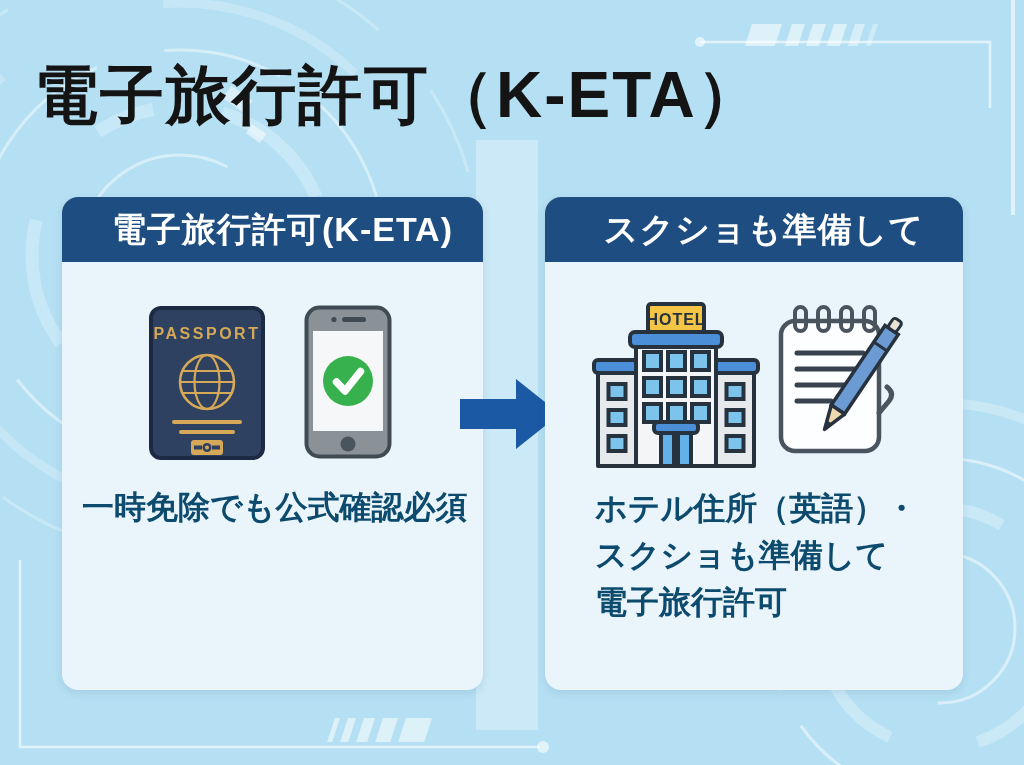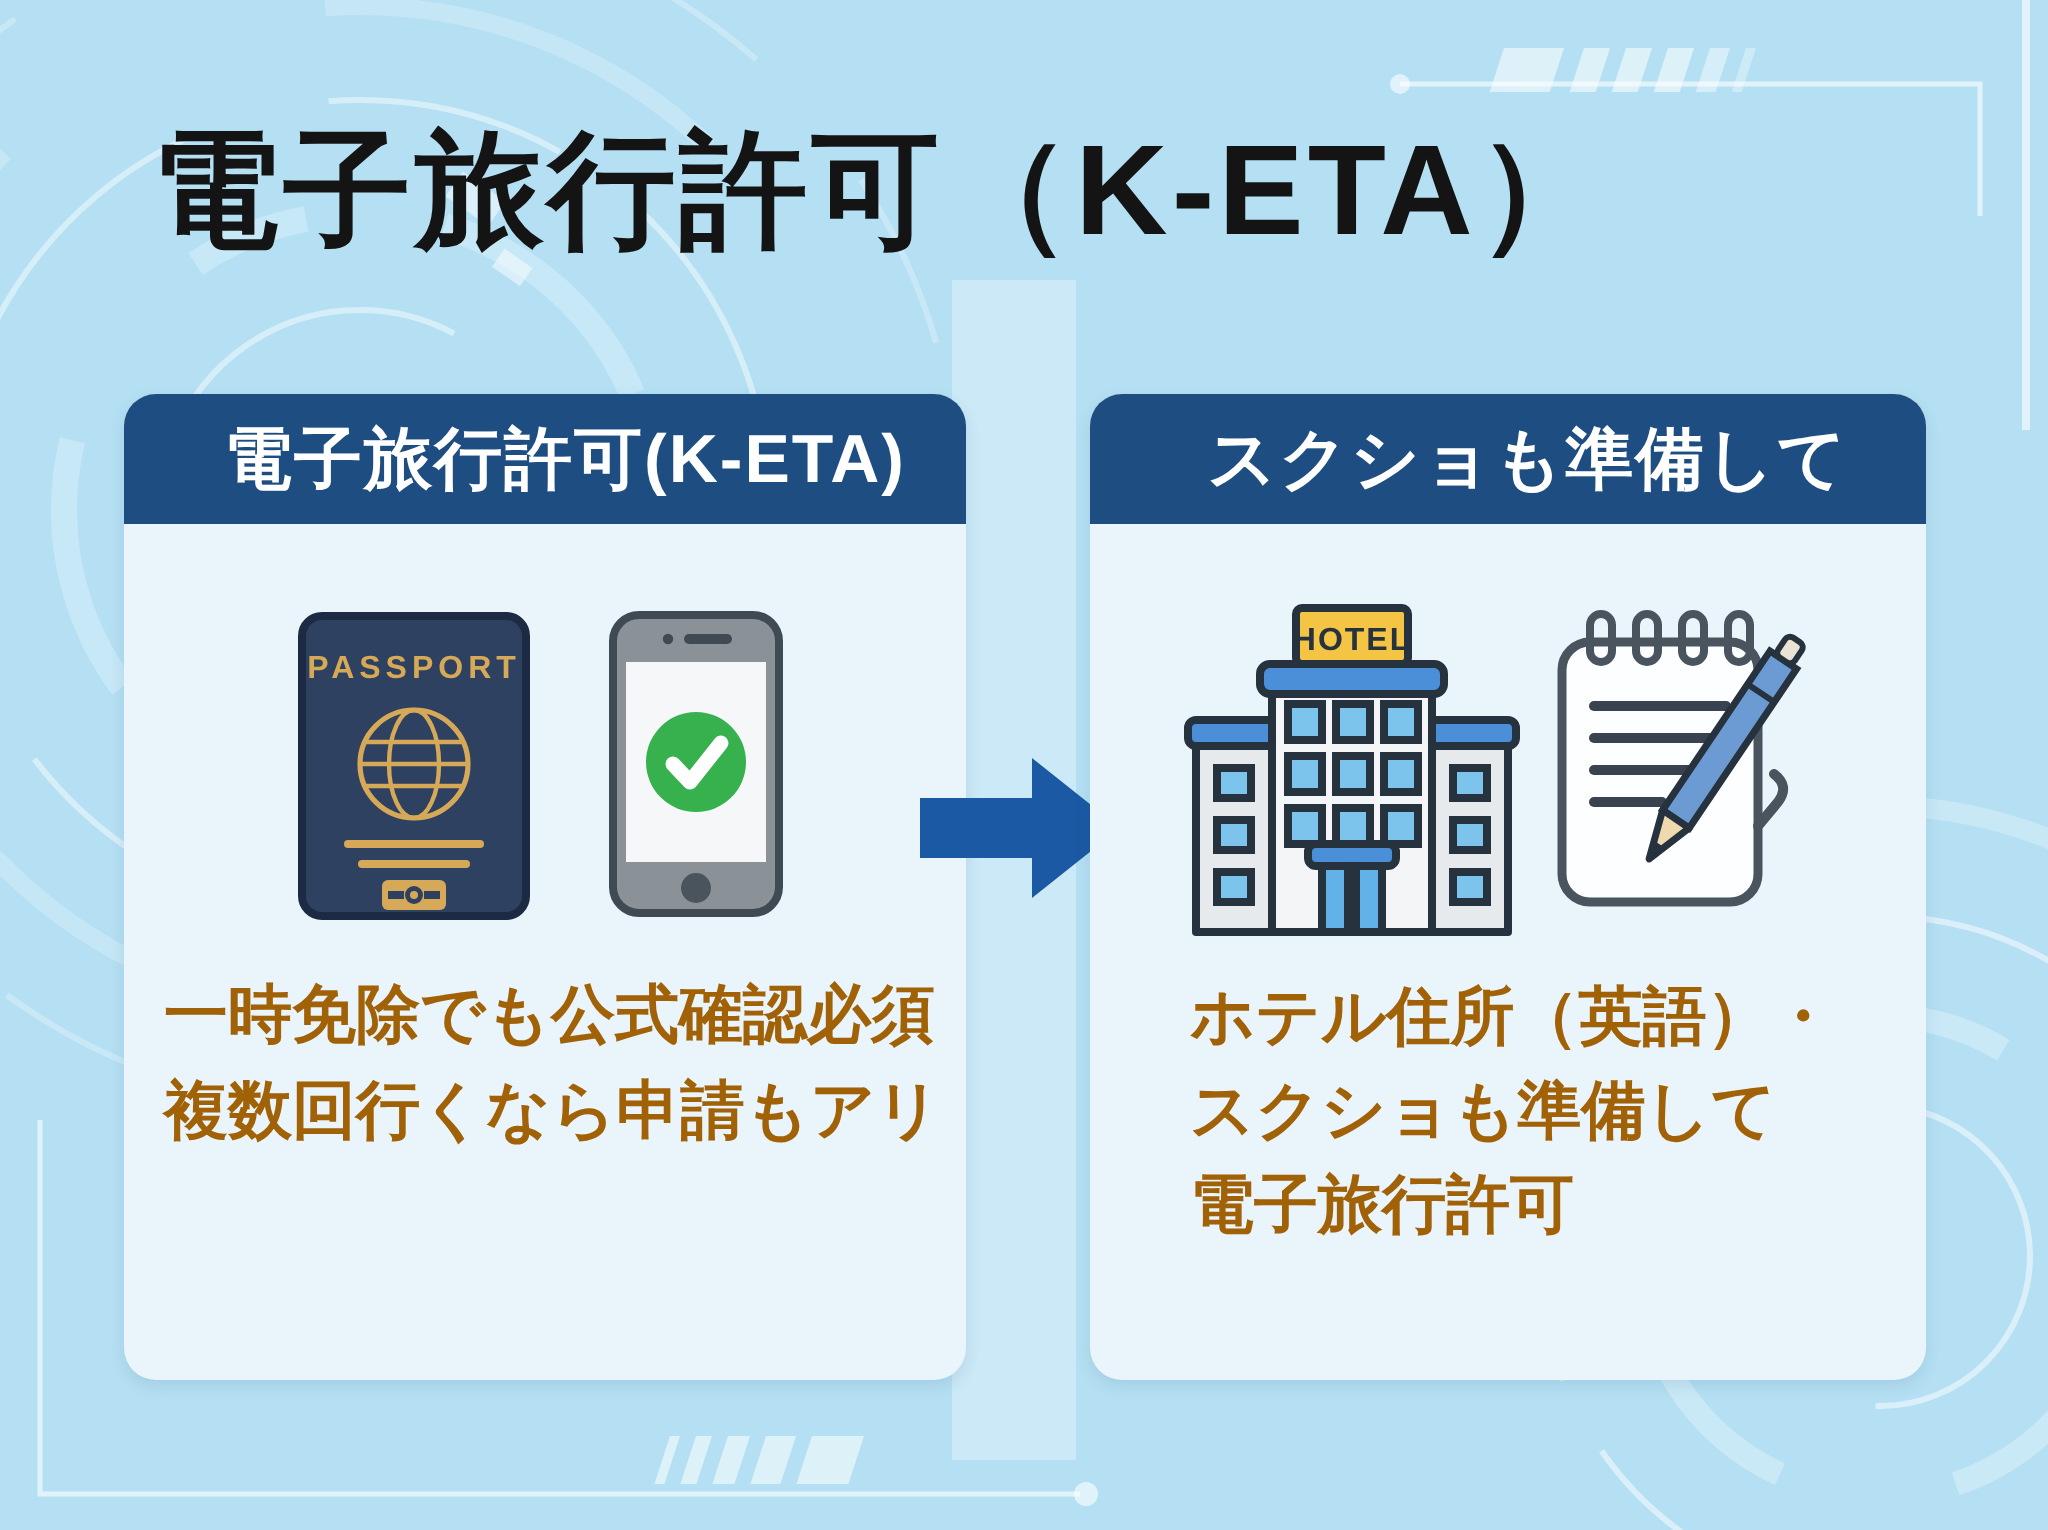--- a/index.html
+++ b/index.html
@@ -4,42 +4,42 @@
 <style>
   html,body{margin:0;padding:0;}
   body{font-family:"Liberation Sans","DejaVu Sans",sans-serif;}
   .stage{
     position:relative;width:1024px;height:765px;overflow:hidden;
     background:#b5e0f3;
   }
   .deco{position:absolute;left:0;top:0;width:1024px;height:765px;z-index:0;}
   .title{
     position:absolute;left:0;top:52px;width:880px;z-index:2;
-    text-align:center;font-size:64px;font-weight:900;letter-spacing:2px;
-    color:#141414;margin:0;
+    text-align:left;font-size:64px;font-weight:900;letter-spacing:2px;
+    color:#141414;margin:0;padding-left:34px;
   }
   .card{
     position:absolute;top:197px;height:493px;z-index:2;
     background:#eaf4fb;border-radius:16px;
     box-shadow:0 3px 8px rgba(30,70,120,.12);
   }
   .card-left{left:62px;width:421px;}
   .card-right{left:545px;width:418px;}
   .card-header{
     position:absolute;left:0;top:0;right:0;height:65px;
     background:#1e4e81;border-radius:16px 16px 0 0;
     display:flex;align-items:center;justify-content:center;
     color:#ffffff;font-size:34px;font-weight:800;letter-spacing:1px;padding-left:20px;
   }
   .ico{position:absolute;}
   .ico-passport{left:86px;top:108px;}
   .ico-phone{left:242px;top:108px;}
   .ico-hotel{left:45px;top:95px;}
   .ico-notepad{left:226px;top:106px;}
-  .body-text{position:absolute;color:#a16207;font-weight:800;}
+  .body-text{position:absolute;color:#0c4a6e;font-weight:800;}
   .body-left{left:20px;top:286px;width:396px;font-size:32px;line-height:48px;}
   .body-right{left:50px;top:288px;width:376px;font-size:32px;line-height:47px;}
   .body-line{white-space:pre-wrap;}
   .arrow{position:absolute;left:460px;top:376px;width:102px;height:76px;z-index:2;}
   svg text{font-family:"Liberation Sans","DejaVu Sans",sans-serif;}
 </style>
 </head>
 <body>
 
 <div class="stage">
@@ -124,21 +124,20 @@
       <rect x="38" y="12" width="24" height="5" rx="2.5" fill="#3f4a53"></rect>
       <circle cx="44" cy="139" r="7.5" fill="#4a545c"></circle>
       <g>
         <circle cx="44" cy="76" r="25" fill="#36b14d"></circle>
         <path d="M32.5 77 L41 86 L56.5 66.5" stroke="#ffffff" stroke-width="7.5" fill="none" stroke-linecap="round" stroke-linejoin="round"></path>
       </g>
     </svg>
 
     <div class="body-text body-left">
       <div class="body-line">一時免除でも公式確認必須</div>
-      <div class="body-line">複数回行くなら申請もアリ</div>
     </div>
   </section>
 
   <svg class="arrow" viewBox="0 0 102 76">
     <polygon points="0,23 56,23 56,3 100,38 56,73 56,53 0,53" fill="#1b59a4"></polygon>
   </svg>
 
   <section class="card card-right">
     <header class="card-header">スクショも準備して</header>
 

